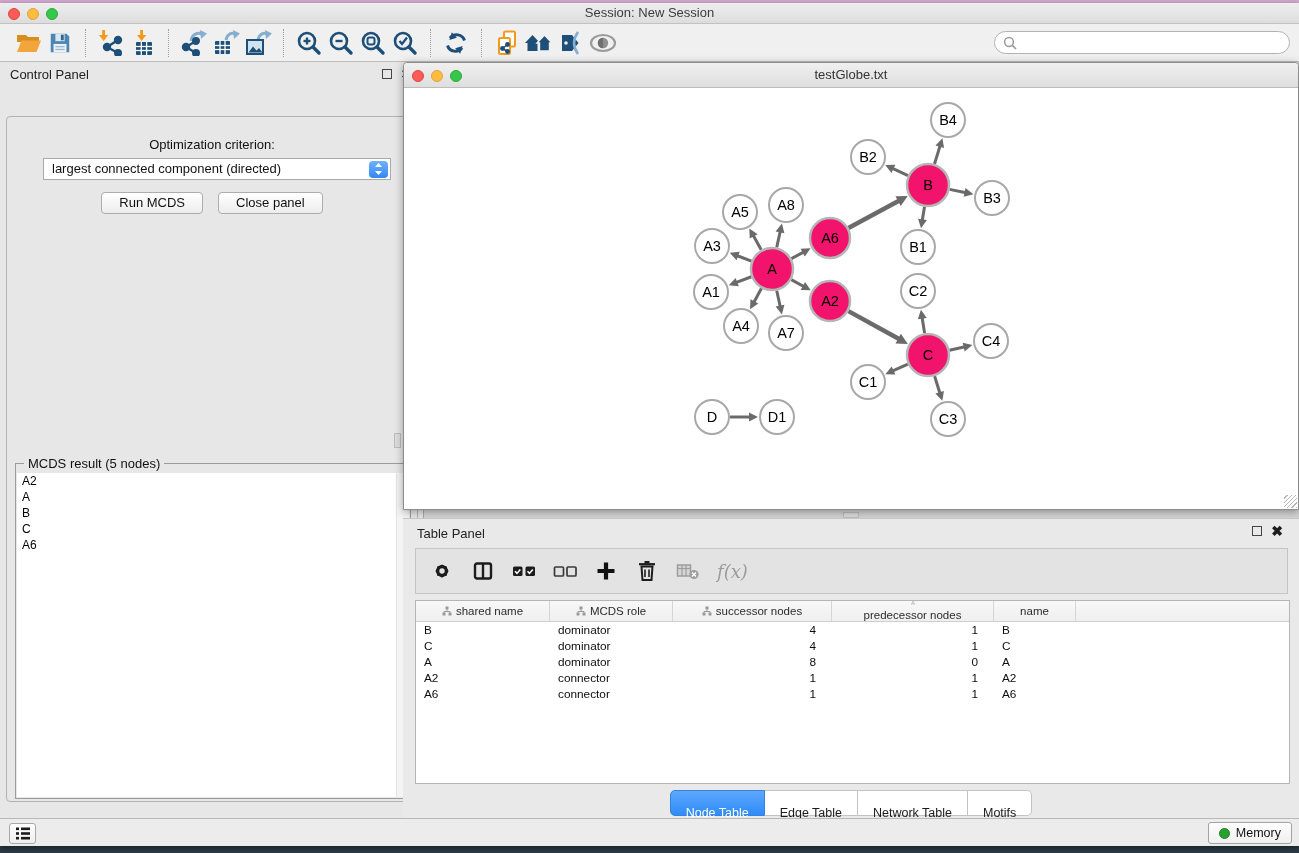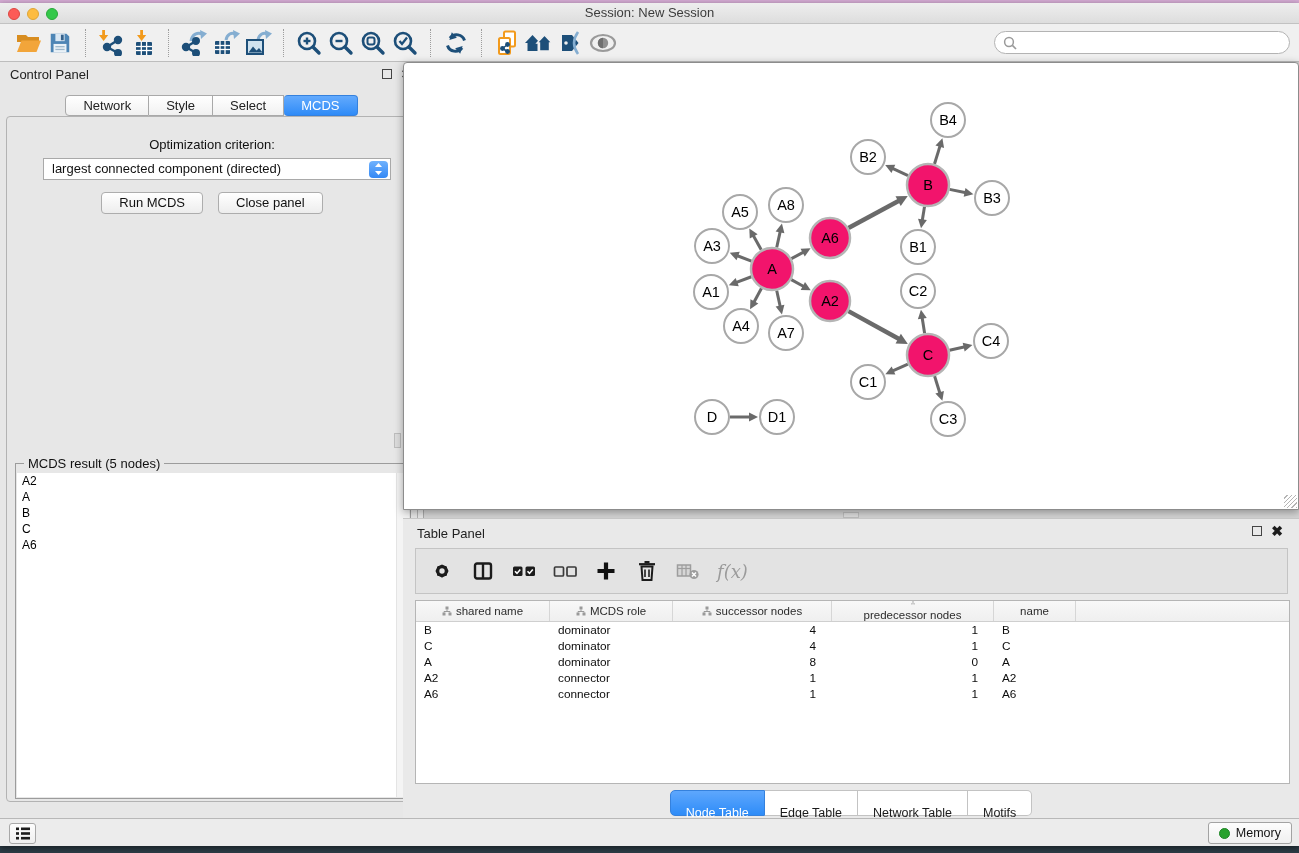--- a/index.html
+++ b/index.html
@@ -269,26 +269,20 @@
     </div>
 
     <div class="abs main">
 
       <div class="abs control-panel">
         <div class="abs cp-title">Control Panel</div>
         <div class="abs panel-btns">
           <div class="float-box"></div>
           <div class="close-x">✖</div>
         </div>
-        <div class="abs cp-tabs">
-            <div class="cp-tab">Network</div>
-            <div class="cp-tab">Style</div>
-            <div class="cp-tab">Select</div>
-            <div class="cp-tab active">MCDS</div>
-          </div>
         <div class="abs cp-content">
           <div class="abs opt-label">Optimization criterion:</div>
           <div class="abs opt-select">
             <span>largest connected component (directed)</span>
             <span class="stepper">
               <svg width="9" height="12" viewBox="0 0 9 12">
                   <path d="M4.5 0L8 4H1z" fill="#fff"></path>
                   <path d="M4.5 12L1 8h7z" fill="#fff"></path>
                 </svg>
             </span>
@@ -310,20 +304,28 @@
               <div class="result-scroll"></div>
             </div>
           </div>
         </div>
       </div>
 
       <div class="abs vgrip"></div>
       <div class="abs hgrip"></div>
 
       <div class="abs net-window">
+        <div class="nw-titlebar">
+          <div class="lights" style="top:7px;">
+            <div class="light red"></div>
+            <div class="light yellow"></div>
+            <div class="light green"></div>
+          </div>
+          <div class="win-title">testGlobe.txt</div>
+        </div>
         <div class="net-canvas">
           <svg width="894" height="421" viewBox="0 0 894 421">
               <line x1="357.230235352432" y1="161.8163567215194" x2="348.9726710527524" y2="147.10757031271527" stroke="#6a6a6a" stroke-width="3"></line>
               <polygon points="345.3011603774451,140.56769192232414 353.6309002220485,146.2126395856091 345.78304615357916,150.61845239597784" fill="#6a6a6a"></polygon>
               <line x1="372.7013313337195" y1="159.50819961728223" x2="376.33703271165604" y2="142.88785046100094" stroke="#6a6a6a" stroke-width="3"></line>
               <polygon points="377.9397593026968,135.56110033052897 380.41253747173107,145.3148364417198 371.62043731516474,143.39156453247088" fill="#6a6a6a"></polygon>
               <line x1="347.4575854193549" y1="173.12540774408606" x2="332.74427210850433" y2="167.48530430825997" stroke="#6a6a6a" stroke-width="3"></line>
               <polygon points="325.74117622873894,164.80078422101658 335.75560333680346,163.82035079784941 332.53417923211134,172.22406585356788" fill="#6a6a6a"></polygon>
               <line x1="347.4146596993366" y1="188.76168568713538" x2="331.7959780894355" y2="194.65069678595054" stroke="#6a6a6a" stroke-width="3"></line>
               <polygon points="324.77824844148205,197.29672599747397 331.6119064921121,189.9108531548738 334.78714154594024,198.3321287324179" fill="#6a6a6a"></polygon>

